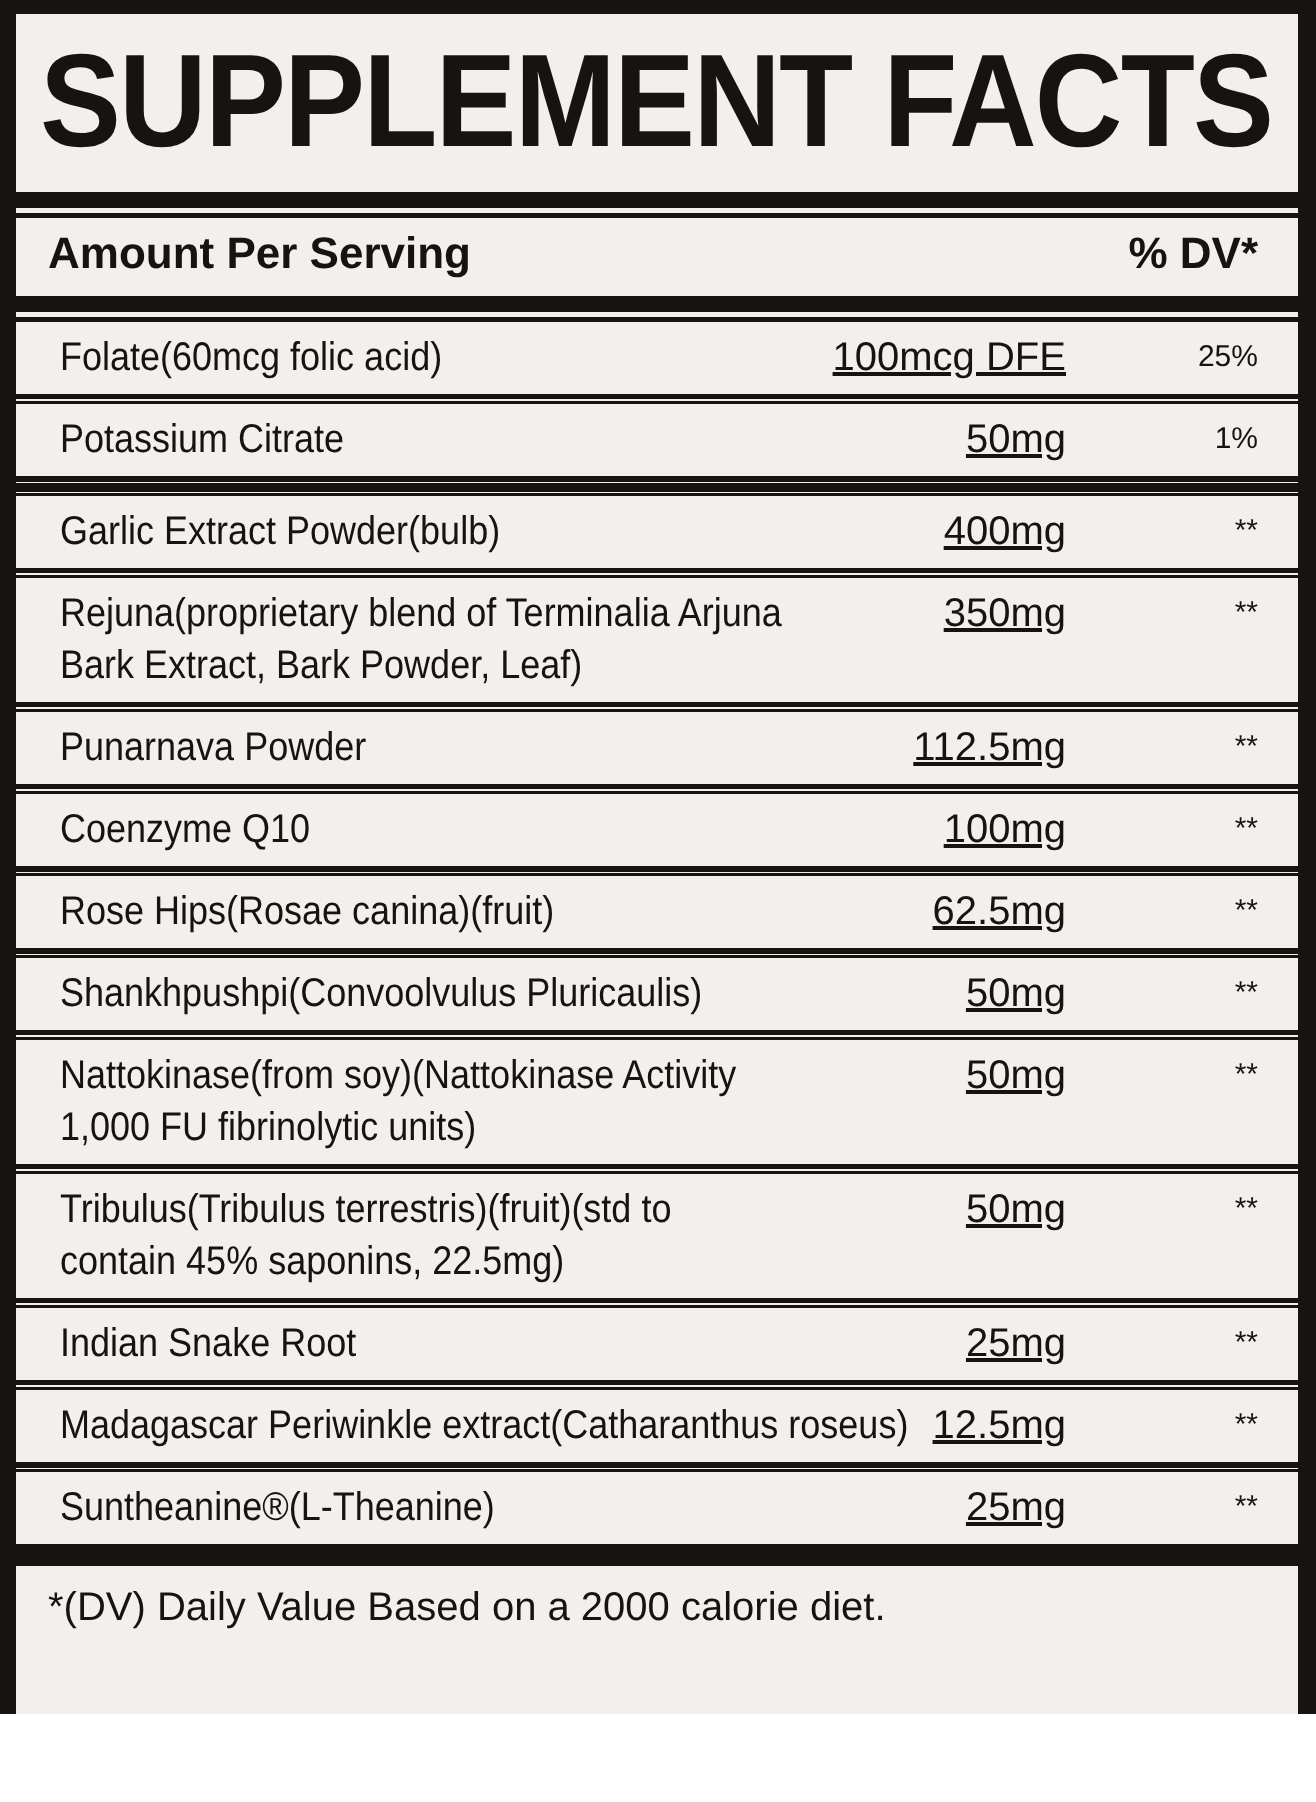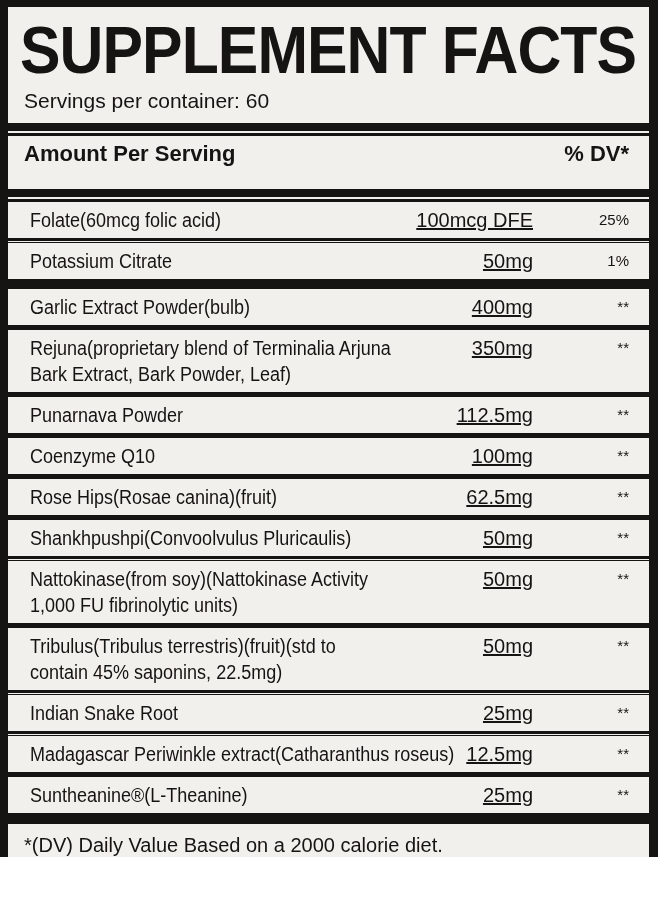--- a/index.html
+++ b/index.html
@@ -55,21 +55,21 @@
   }
   .bar-solid {
     height: 11px;
     background: var(--ink, #161412);
     flex: none;
   }
   .header-row {
     display: flex;
     justify-content: space-between;
     align-items: center;
-    padding: 5px 20px 22px 16px;
+    padding: 5px 20px 8px 16px;
   }
   .header-amount {
     font-size: 22px;
     font-weight: bold;
   }
   .header-dv {
     font-size: 22px;
     font-weight: bold;
   }
   .rows { flex: none; }
@@ -119,21 +119,20 @@
 </style>
 </head>
 <body>
 
 <div class="label">
   <div class="top-bar"></div>
 
   <div class="title">SUPPLEMENT FACTS</div>
 
   <div class="serving-block">
-    <div class="serving-line">Servings per container: 60</div>
   </div>
 
   <div class="bar-heavy"></div>
 
   <div class="header-row">
     <div class="header-amount">Amount Per Serving</div>
     <div class="header-dv">% DV*</div>
   </div>
 
   <div class="bar-heavy" style="margin-top:0"></div>

